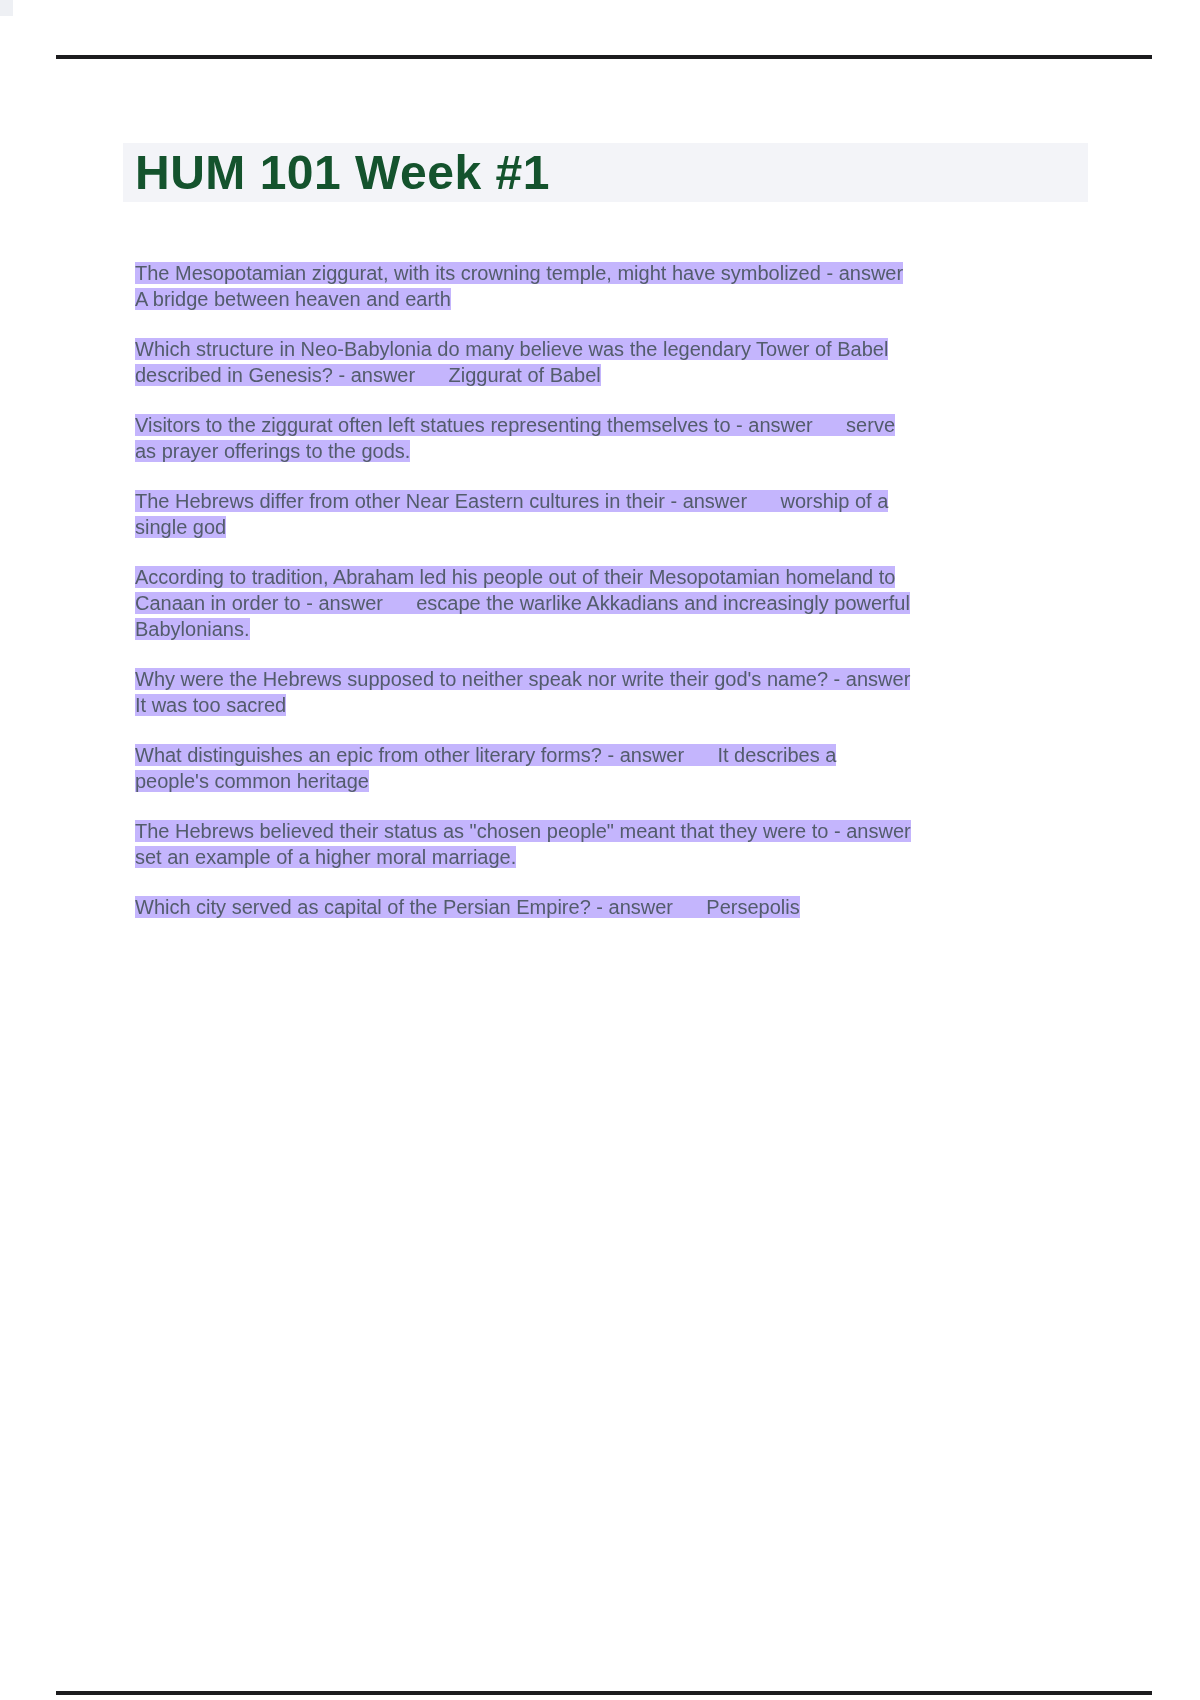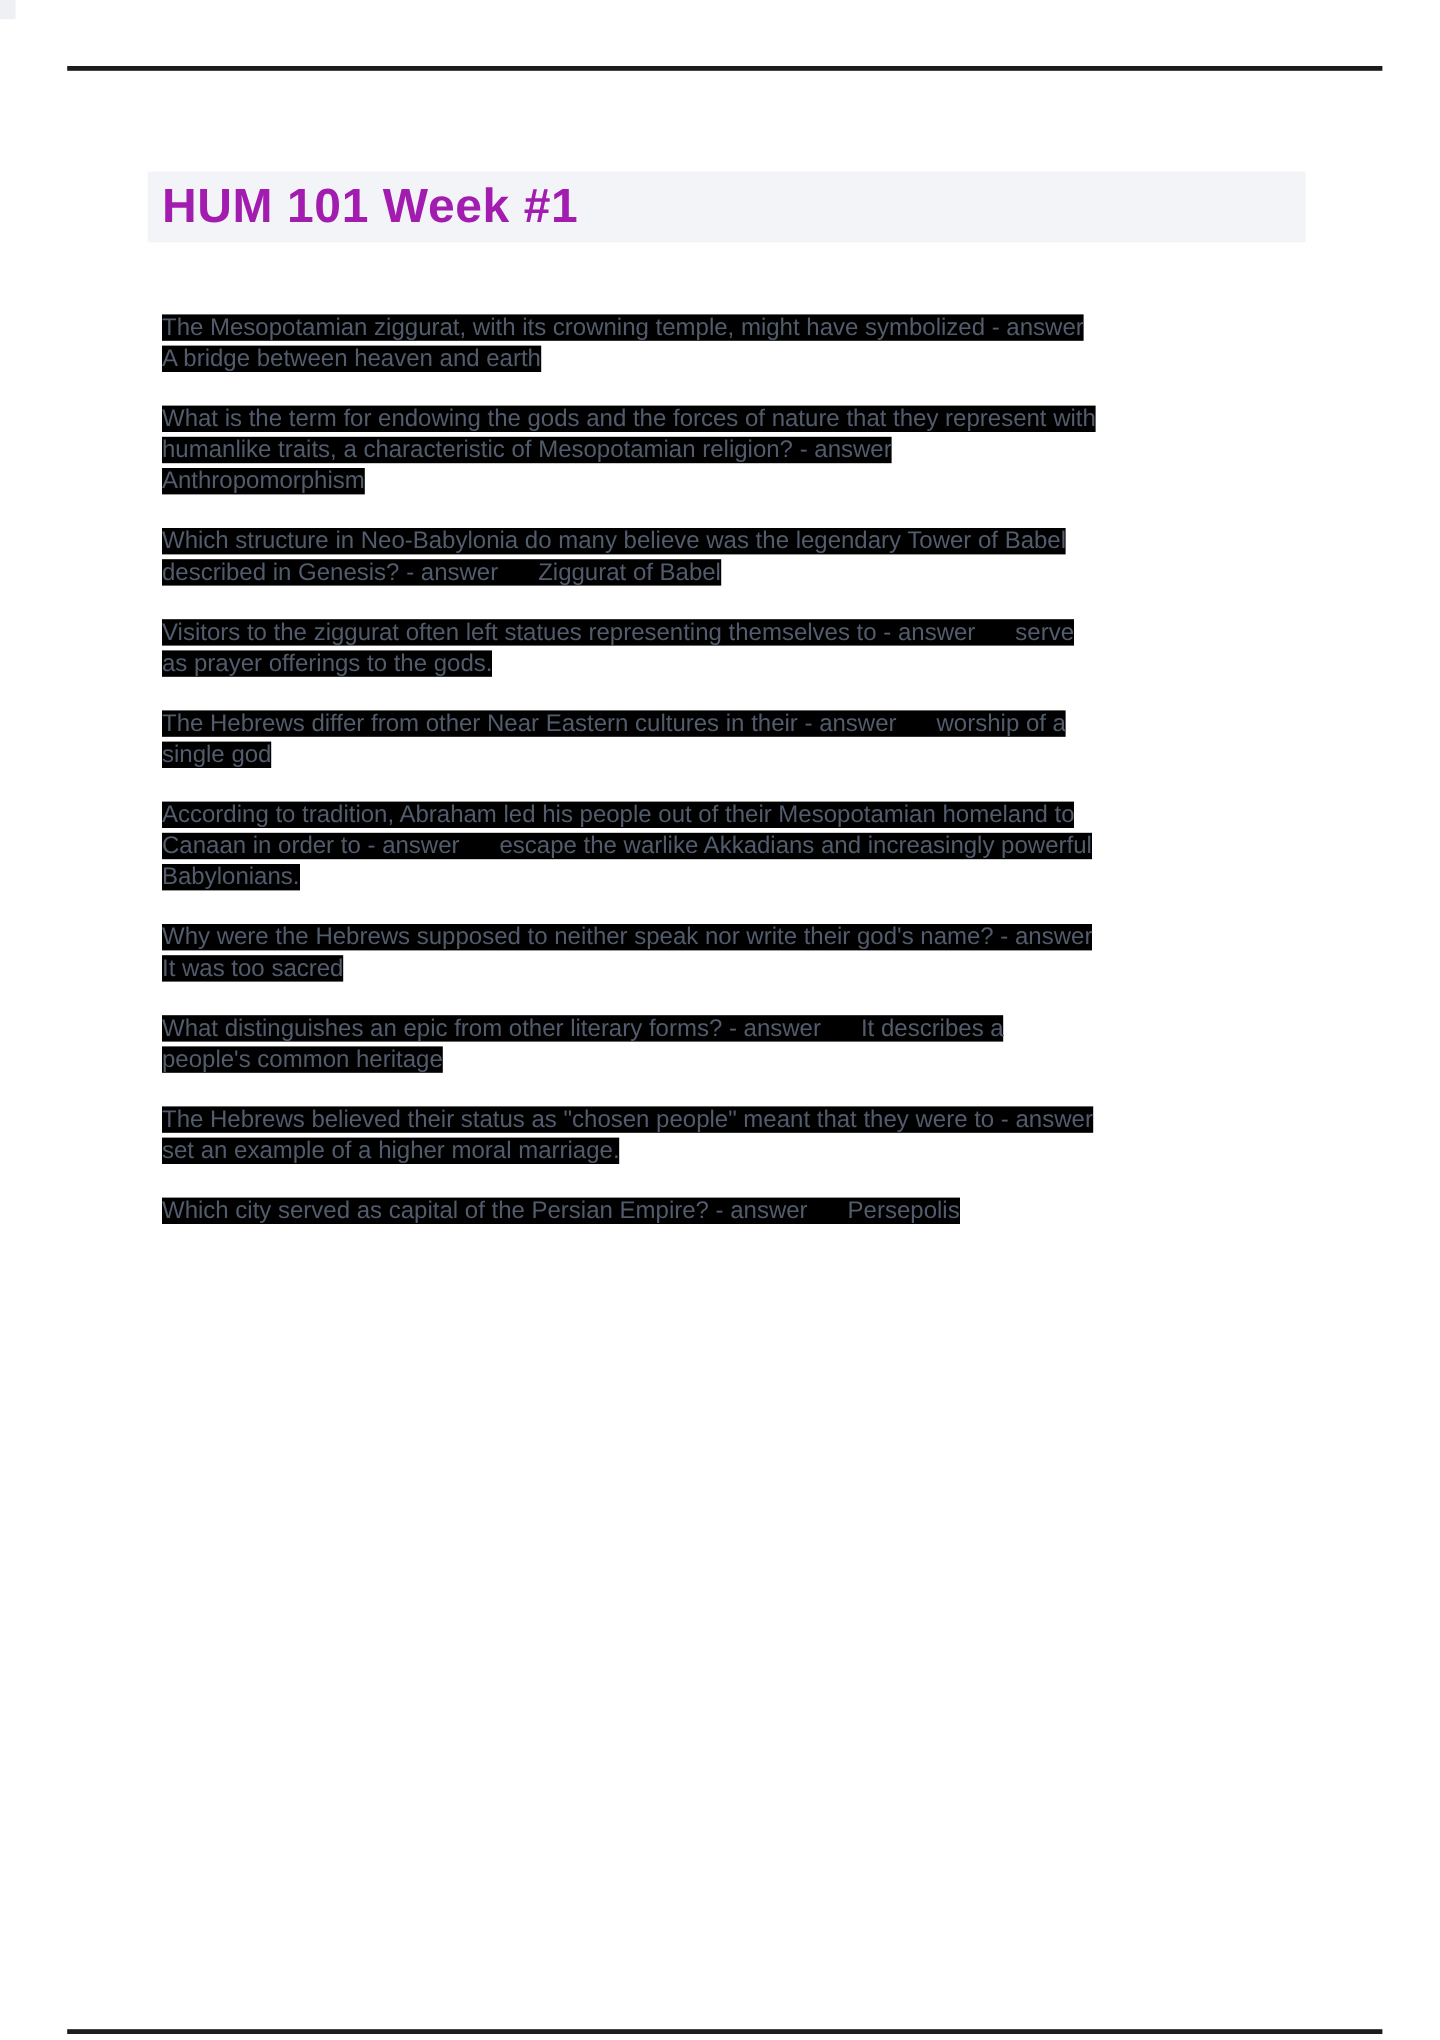--- a/index.html
+++ b/index.html
@@ -37,59 +37,56 @@
     top: 143px;
     width: 965px;
     height: 59px;
     box-sizing: border-box;
     background: #f3f4f8;
     display: flex;
     align-items: center;
     padding-left: 12px;
   }
   .title-text {
-    font-size: 40px;
+    font-size: 48px;
     font-weight: bold;
-    color: #a21caf;
+    color: #14532d;
     letter-spacing: 0.5px;
     white-space: pre;
   }
   .qa-list {
     position: absolute;
     left: 135px;
     top: 260px;
     width: 1010px;
   }
   .para {
     margin: 0 0 24px 0;
     font-size: 20px;
     line-height: 26px;
     color: #535c6c;
     white-space: pre-wrap;
   }
   .hl {
-    background: #000000;
+    background: #c4b5fd;
   }
 </style>
 </head>
 <body>
 
 <div class="corner-artifact"></div>
 <div class="rule rule-top"></div>
 
 <div class="title-block">
   <span class="title-text">HUM 101 Week #1</span>
 </div>
 
 <div class="qa-list">
   <div class="para"><span class="hl">The Mesopotamian ziggurat, with its crowning temple, might have symbolized - answer
 A bridge between heaven and earth</span></div>
-  <div class="para"><span class="hl">What is the term for endowing the gods and the forces of nature that they represent with
-humanlike traits, a characteristic of Mesopotamian religion? - answer
-Anthropomorphism</span></div>
   <div class="para"><span class="hl">Which structure in Neo-Babylonia do many believe was the legendary Tower of Babel
 described in Genesis? - answer      Ziggurat of Babel</span></div>
   <div class="para"><span class="hl">Visitors to the ziggurat often left statues representing themselves to - answer      serve
 as prayer offerings to the gods.</span></div>
   <div class="para"><span class="hl">The Hebrews differ from other Near Eastern cultures in their - answer      worship of a
 single god</span></div>
   <div class="para"><span class="hl">According to tradition, Abraham led his people out of their Mesopotamian homeland to
 Canaan in order to - answer      escape the warlike Akkadians and increasingly powerful
 Babylonians.</span></div>
   <div class="para"><span class="hl">Why were the Hebrews supposed to neither speak nor write their god's name? - answer

